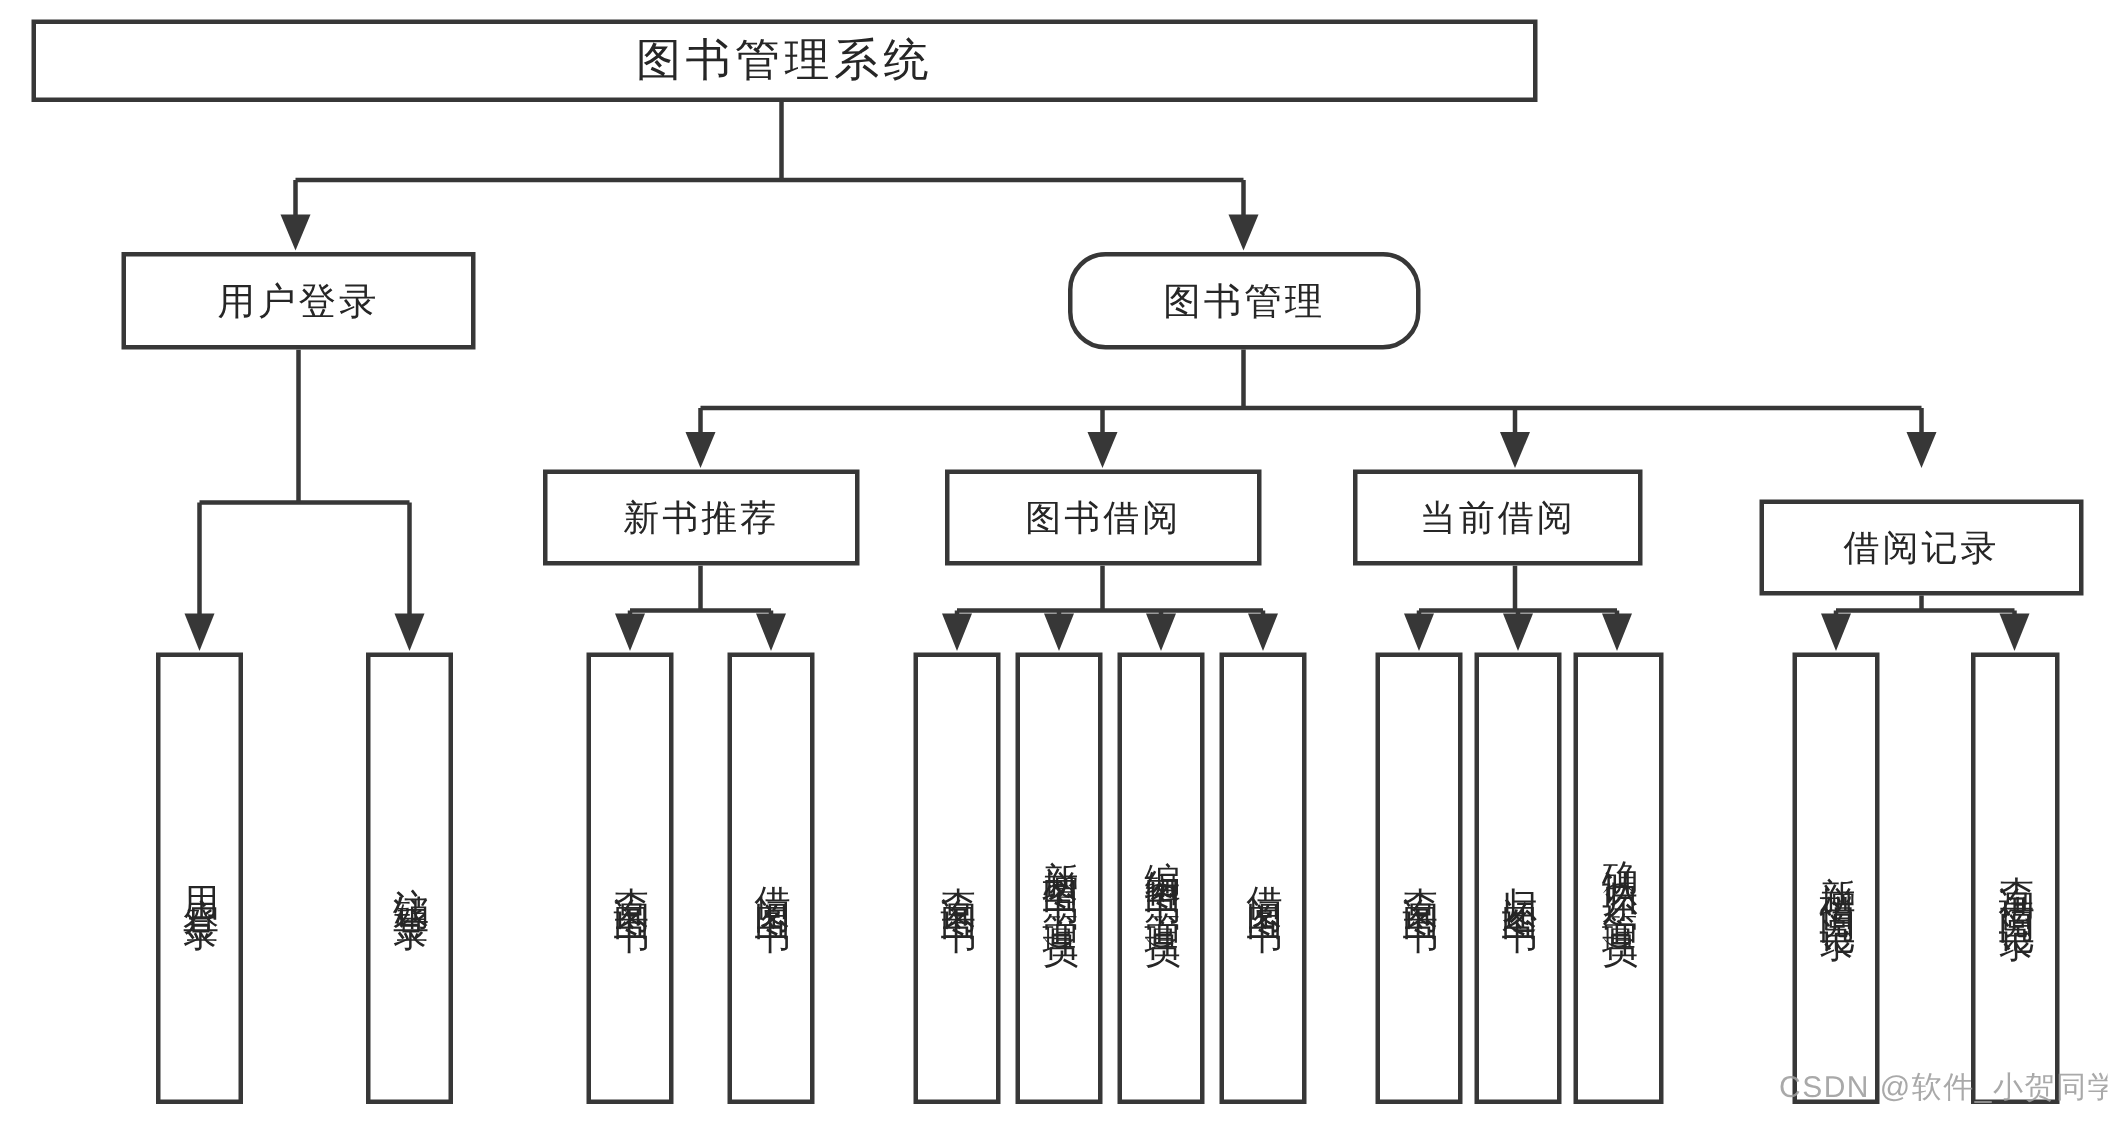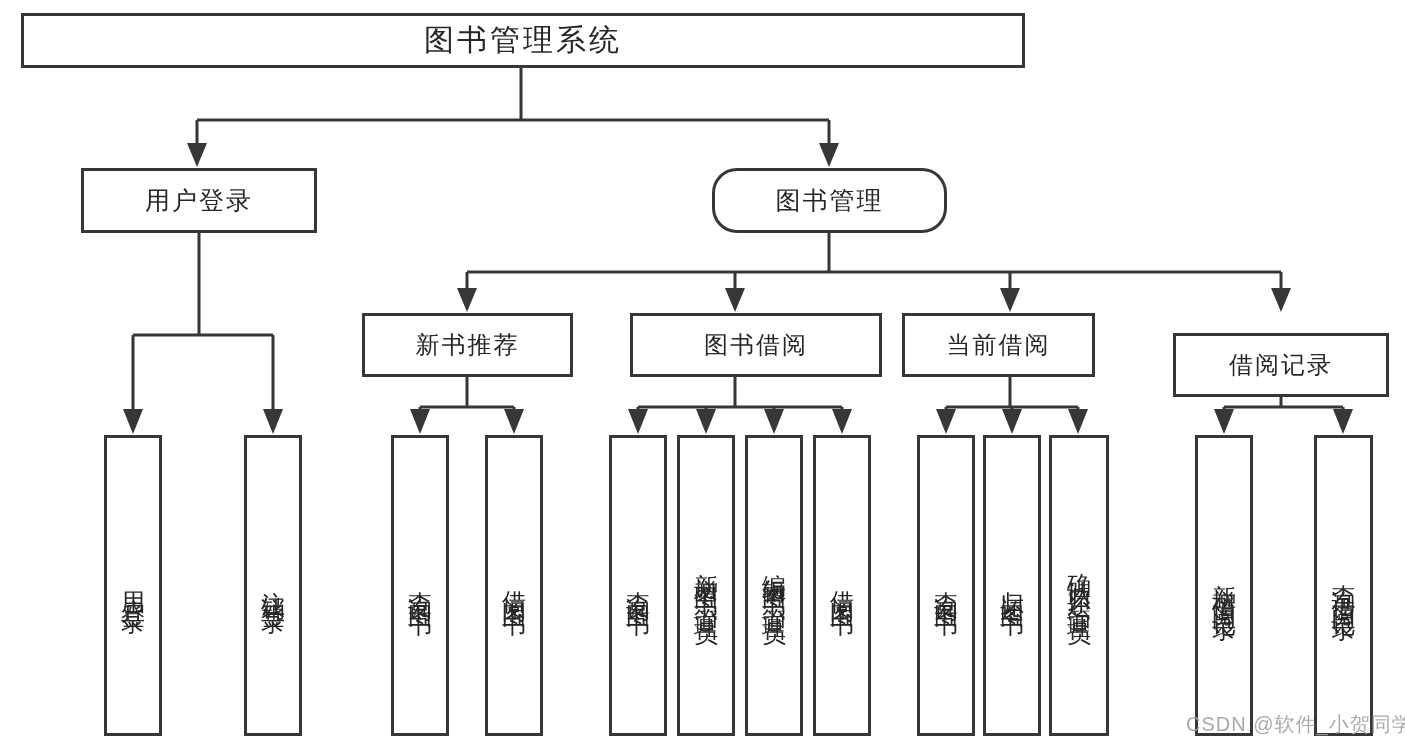--- a/index.html
+++ b/index.html
@@ -26,21 +26,21 @@
     background:#fff;
     display:flex;align-items:center;justify-content:center;
     text-align:center;
   }
   .root-box{left:21px;top:13px;width:1004px;height:55px;font-size:30px;letter-spacing:3px;}
   .l2-box{height:65px;top:168px;font-size:25px;letter-spacing:2px;}
   .l2-a{left:81px;width:236px;}
   .l2-b{left:712px;width:235px;border-radius:25px;}
   .l3-box{top:313px;height:64px;font-size:24px;letter-spacing:2px;font-family:Liberation Serif, serif;}
   .l3-a{left:362px;width:211px;}
-  .l3-b{left:630px;width:252px;}
+  .l3-b{left:630px;width:211px;}
   .l3-c{left:902px;width:193px;}
   .l3-d{left:1173px;width:216px;margin-top:20px;}
   .leaf{top:435px;width:58px;height:301px;}
   .leaf .vtext{
     writing-mode:vertical-rl;
     text-orientation:mixed;
     font-size:24px;
     letter-spacing:7px;
     line-height:1;
     white-space:nowrap;

